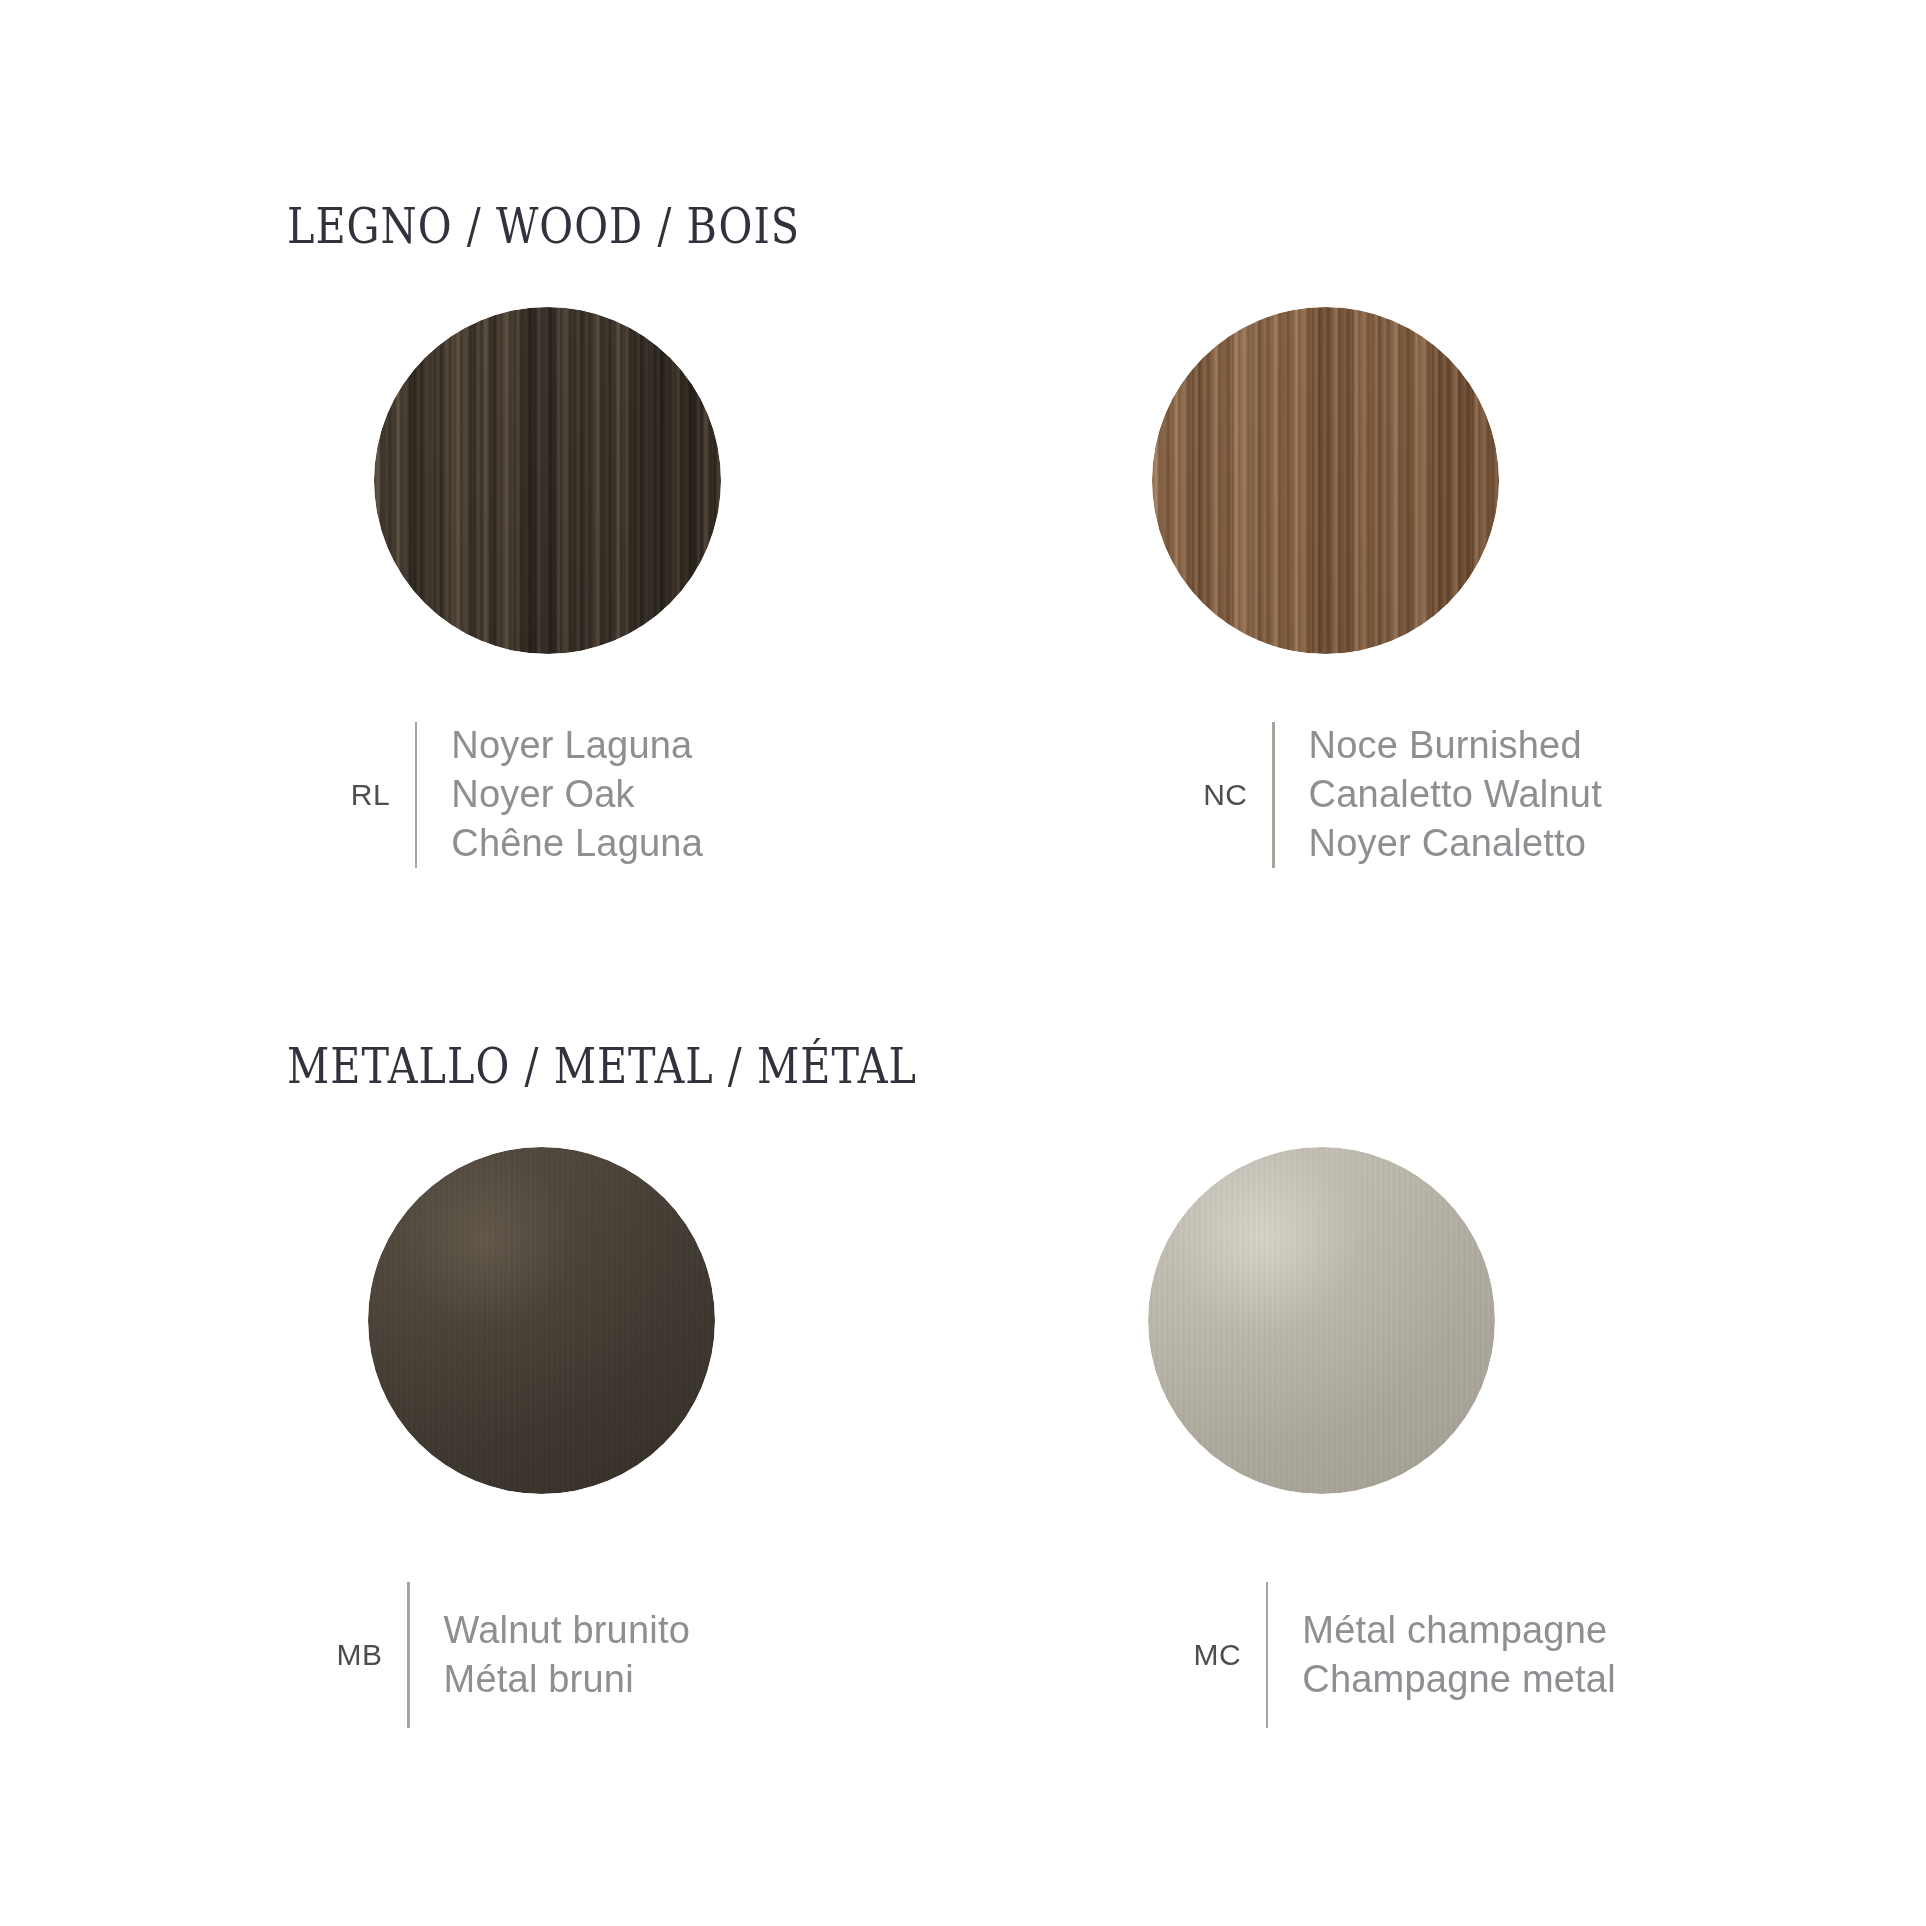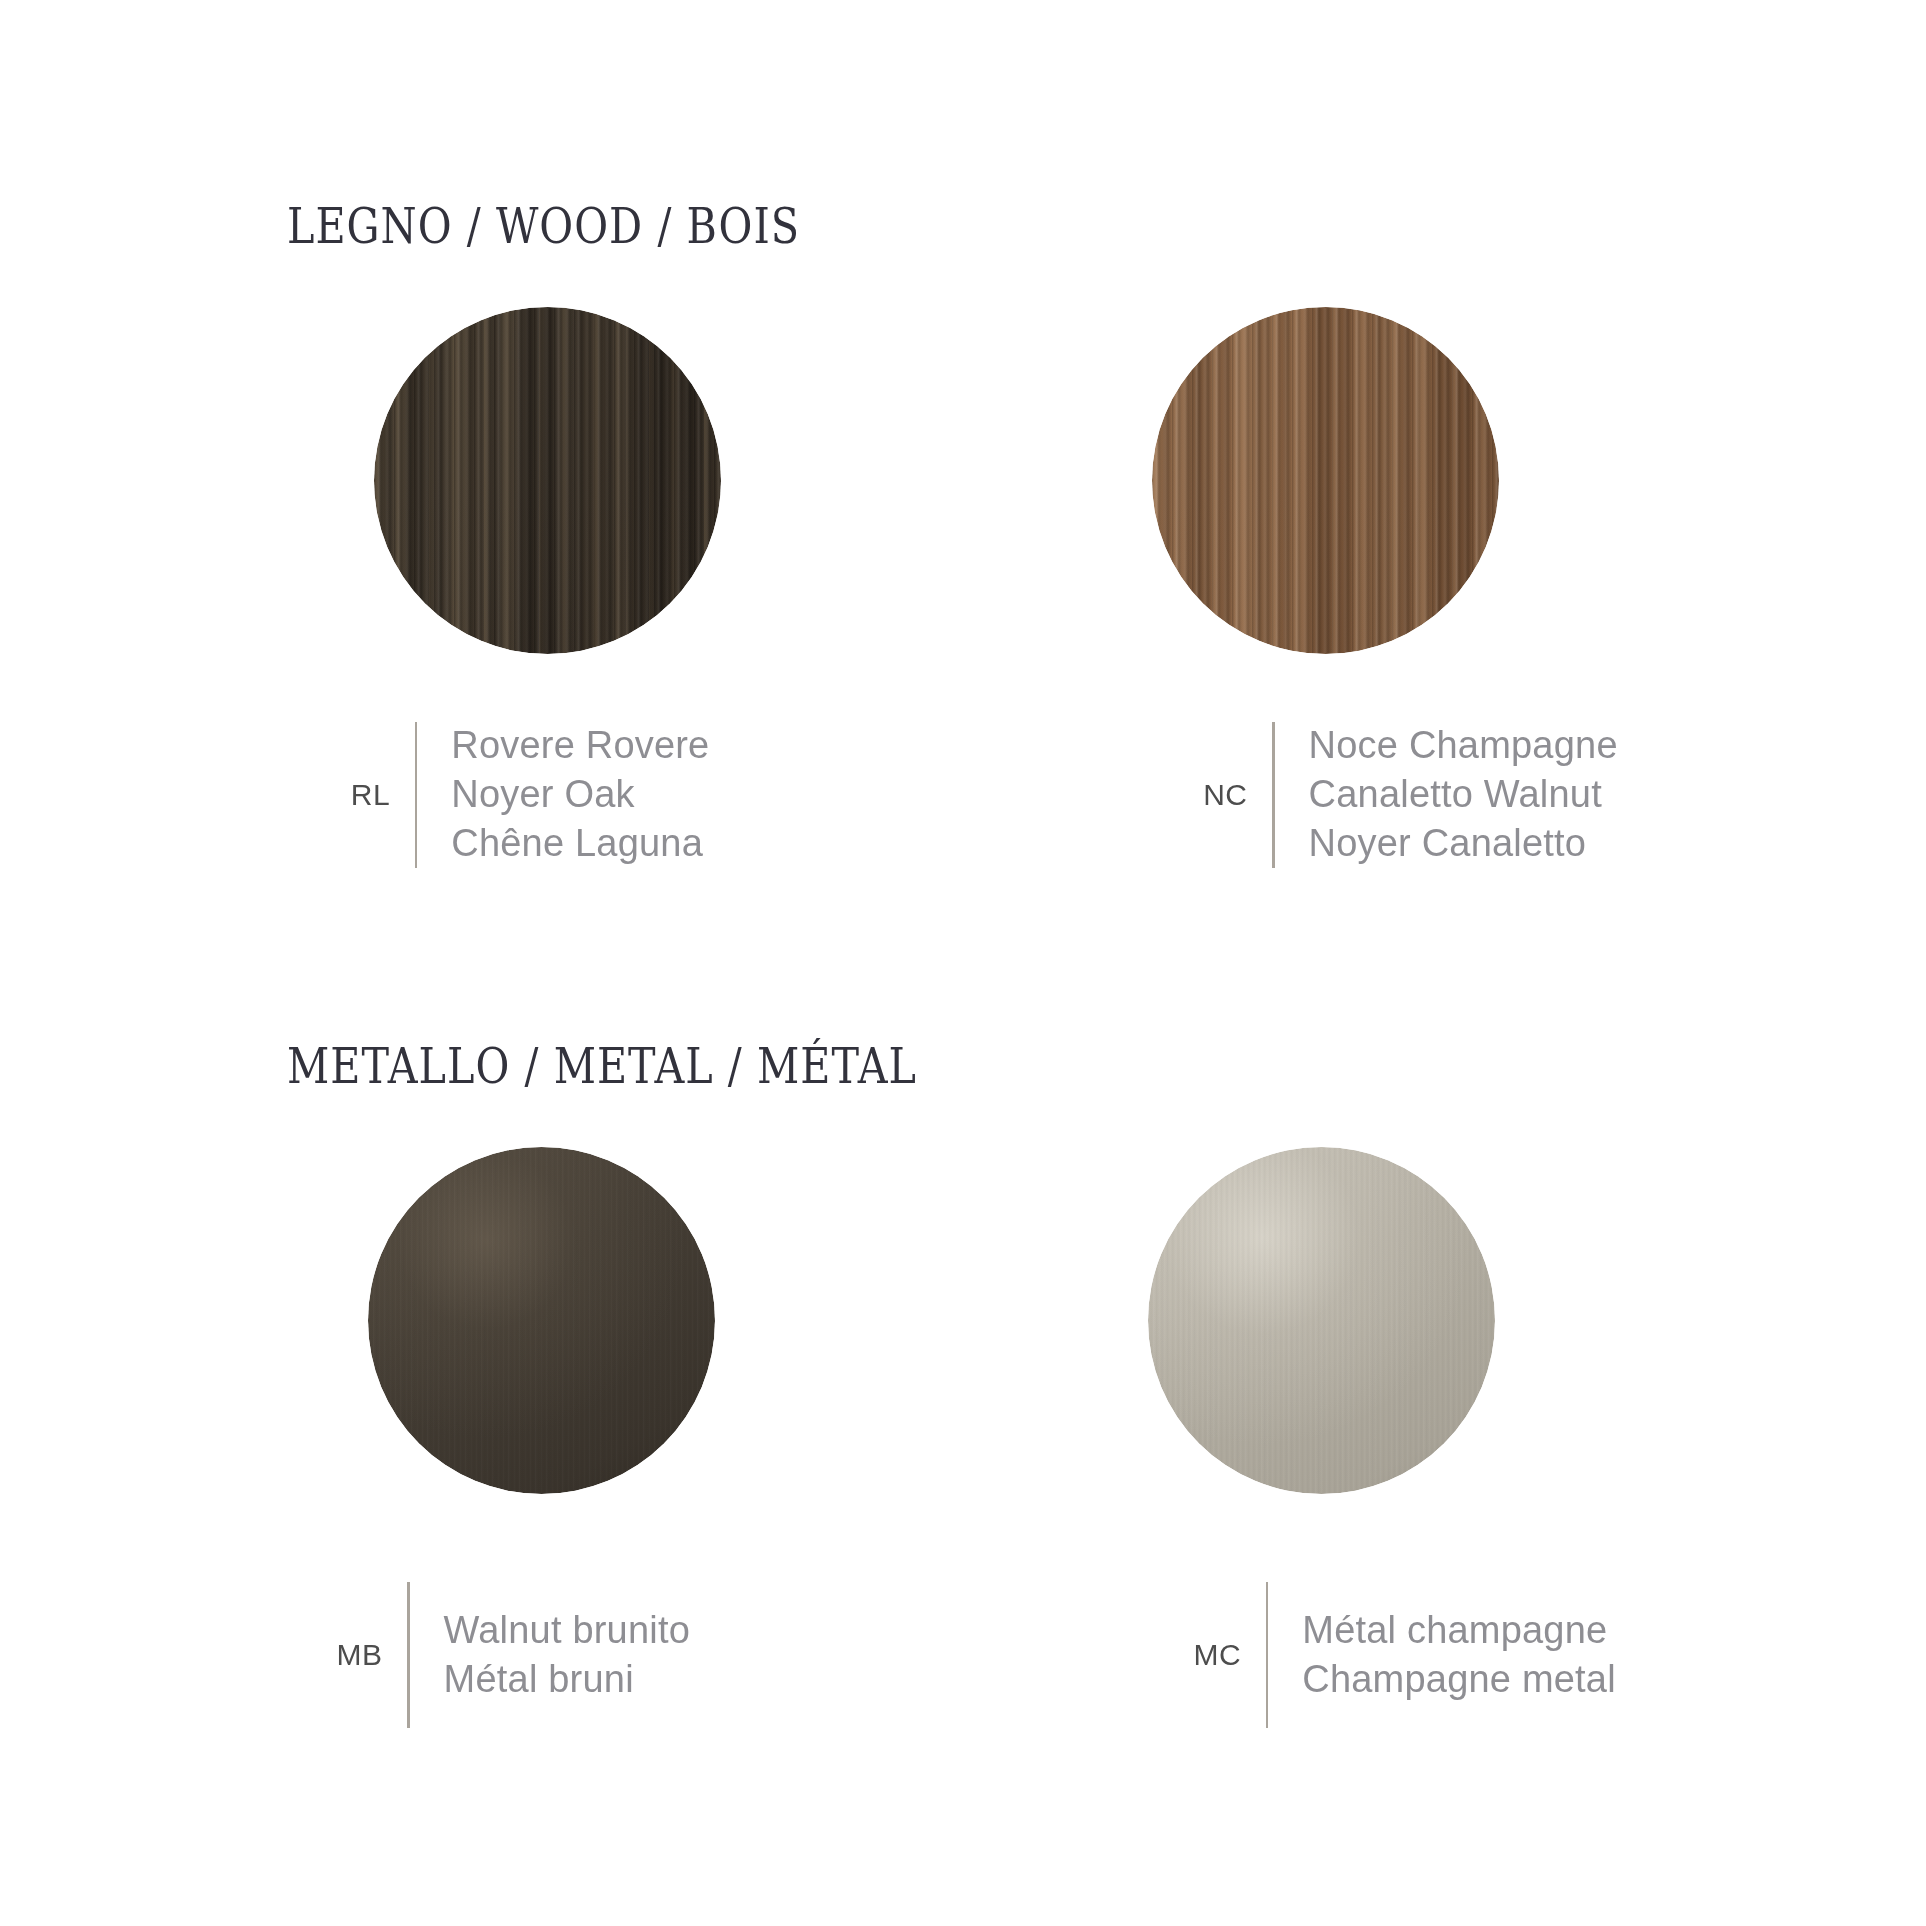--- a/index.html
+++ b/index.html
@@ -231,38 +231,38 @@
       <div class="swatch col-left wood-col">
         <div class="disc-wrap">
           <div class="disc wood-rl">
             <div class="disc-inner"></div>
           </div>
         </div>
         <div class="label-row">
           <div class="swatch-code">RL</div>
           <div class="divider"></div>
           <div class="name-list">
-            <div class="name-line">Rovere Rovere</div>
+            <div class="name-line">Noyer Laguna</div>
             <div class="name-line">Noyer Oak</div>
             <div class="name-line">Chêne Laguna</div>
           </div>
         </div>
       </div>
 
       <div class="swatch col-right wood-col">
         <div class="disc-wrap">
           <div class="disc wood-nc">
             <div class="disc-inner"></div>
           </div>
         </div>
         <div class="label-row">
           <div class="swatch-code">NC</div>
           <div class="divider"></div>
           <div class="name-list">
-            <div class="name-line">Noce Champagne</div>
+            <div class="name-line">Noce Burnished</div>
             <div class="name-line">Canaletto Walnut</div>
             <div class="name-line">Noyer Canaletto</div>
           </div>
         </div>
       </div>
 
     </div>
   </section>
 
   <section class="section" id="section-metal">

